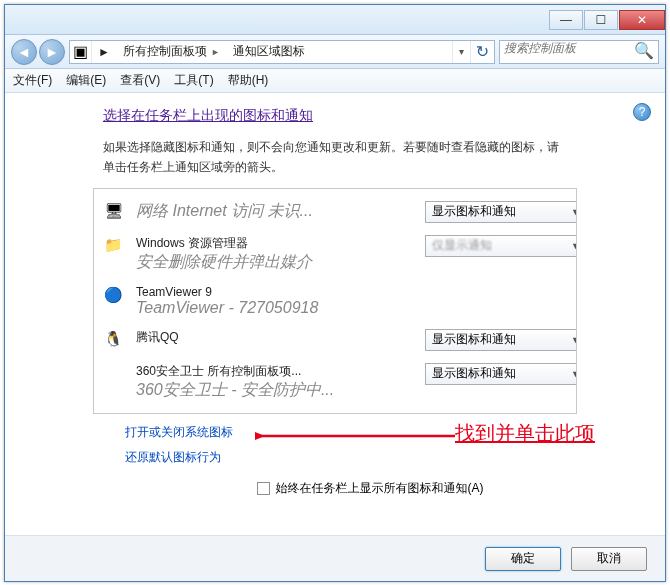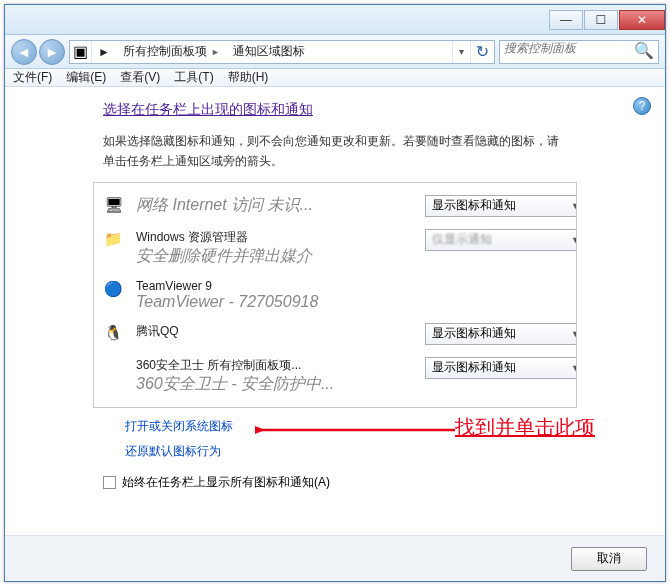--- a/index.html
+++ b/index.html
@@ -18,21 +18,21 @@
 .addr-wrap { flex: 1; height: 24px; display: flex; border: 1px solid #9db8d2; background: #fff; }
 .addr-icon { width: 22px; display: flex; align-items: center; justify-content: center; border-right: 1px solid #e0e8f0; }
 .addr-seg { padding: 0 6px; display: flex; align-items: center; font-size: 12px; color: #222; border-right: 1px solid transparent; }
 .addr-seg .chev { margin-left: 4px; color: #666; font-size: 9px; }
 .addr-drop { width: 18px; display: flex; align-items: center; justify-content: center; border-left: 1px solid #e0e8f0; color: #555; font-size: 10px; }
 .addr-ref { width: 24px; display: flex; align-items: center; justify-content: center; border-left: 1px solid #e0e8f0; color: #2a5d9e; }
 .search { width: 160px; height: 24px; border: 1px solid #9db8d2; background: #fff; display: flex; align-items: flex-start; padding: 0 4px; }
 .search input { border: none; outline: none; font-size: 12px; width: 100%; font-style: italic; color: #888; }
 .search .sico { color: #555; margin-left: 4px; }
 
-.menubar { height: 18px; background: linear-gradient(180deg,#fafcfe,#ecf3fa); display: flex; align-items: center; padding: 0 8px; gap: 14px; border-bottom: 1px solid #d0dce8; font-size: 12px; }
+.menubar { height: 24px; background: linear-gradient(180deg,#fafcfe,#ecf3fa); display: flex; align-items: center; padding: 0 8px; gap: 14px; border-bottom: 1px solid #d0dce8; font-size: 12px; }
 .menuitem { color: #222; }
 
 .content { flex: 1; position: relative; padding: 14px 28px 12px 28px; overflow: hidden; }
 .helpicon { position: absolute; right: 14px; top: 10px; width: 18px; height: 18px; border-radius: 50%; background: radial-gradient(circle at 30% 30%,#8fc6f3,#3a87c9); color: #fff; font-size: 12px; display: flex; align-items: center; justify-content: center; border: 1px solid #2a6fa8; }
 
 .page-title { color: #4c1d95; font-size: 14px; margin: 0 0 12px 70px; text-decoration: underline; }
 .desc { font-size: 12px; color: #333; line-height: 1.7; margin: 0 70px 10px 70px; }
 
 .listbox { border: 1px solid #c9c9c9; margin: 0 60px 8px 60px; height: 226px; overflow-y: auto; padding: 6px 10px; background: #fff; }
 .row { display: flex; align-items: flex-start; padding: 6px 0; gap: 12px; }
@@ -44,21 +44,21 @@
 .dropdown { width: 160px; height: 22px; border: 1px solid #abadb3; background: linear-gradient(180deg,#fff,#eef2f7); display: flex; align-items: center; justify-content: space-between; padding: 0 4px 0 6px; font-size: 12px; margin-left: 19px; }
 .dropdown.blur { position: relative; }
 .dropdown.blur .dd-label { filter: blur(1.2px); color: #999; }
 .dd-chev { color: #555; font-size: 9px; }
 
 .links { margin: 10px 0 0 70px; font-size: 12px; }
 .linkbox { display: flex; align-items: center; position: relative; margin-bottom: 8px; margin-left: 22px; }
 .link { color: #0048c1; }
 .arrow-svg { position: absolute; left: 130px; top: 4px; }
 .calltext { position: absolute; left: 330px; top: -4px; color: #e6001a; font-size: 20px; font-family: SimSun, serif; text-decoration: underline; }
-.chk-row { display: flex; align-items: center; gap: 6px; margin-top: 14px; font-size: 12px; }
+.chk-row { display: flex; align-items: center; gap: 6px; margin-top: 14px; font-size: 12px; justify-content: center; }
 .chkbox { width: 13px; height: 13px; border: 1px solid #8e8f8f; background: #fff; }
 
 .footer { height: 46px; border-top: 1px solid #d9e2ec; background: #f0f4f8; display: flex; align-items: center; justify-content: flex-end; padding: 0 18px; gap: 10px; }
 .btn { width: 76px; height: 24px; border: 1px solid #8b8b8b; background: linear-gradient(180deg,#fdfdfd,#e6e6e6); font-size: 12px; display: flex; align-items: center; justify-content: center; border-radius: 2px; }
 .btn.primary { border: 1px solid #3c7fb1; box-shadow: 0 0 2px #6aa9dd; }
 
 .listbox::-webkit-scrollbar { width: 16px; }
 .listbox::-webkit-scrollbar-track { background: #f0f0f0; border-left: 1px solid #ddd; }
 .listbox::-webkit-scrollbar-thumb { background: linear-gradient(180deg,#dbe9f6,#bcd4ea); border: 1px solid #9ab6d0; }
 </style>
@@ -191,16 +191,17 @@
         <span class="link">还原默认图标行为</span>
       </div>
       <div class="chk-row">
         <span class="chkbox"></span>
         <span>始终在任务栏上显示所有图标和通知(A)</span>
       </div>
     </div>
   </div>
 
   <div class="footer">
+    <div class="btn primary">确定</div>
     <div class="btn">取消</div>
   </div>
 
 </div>
 
 </body></html>

